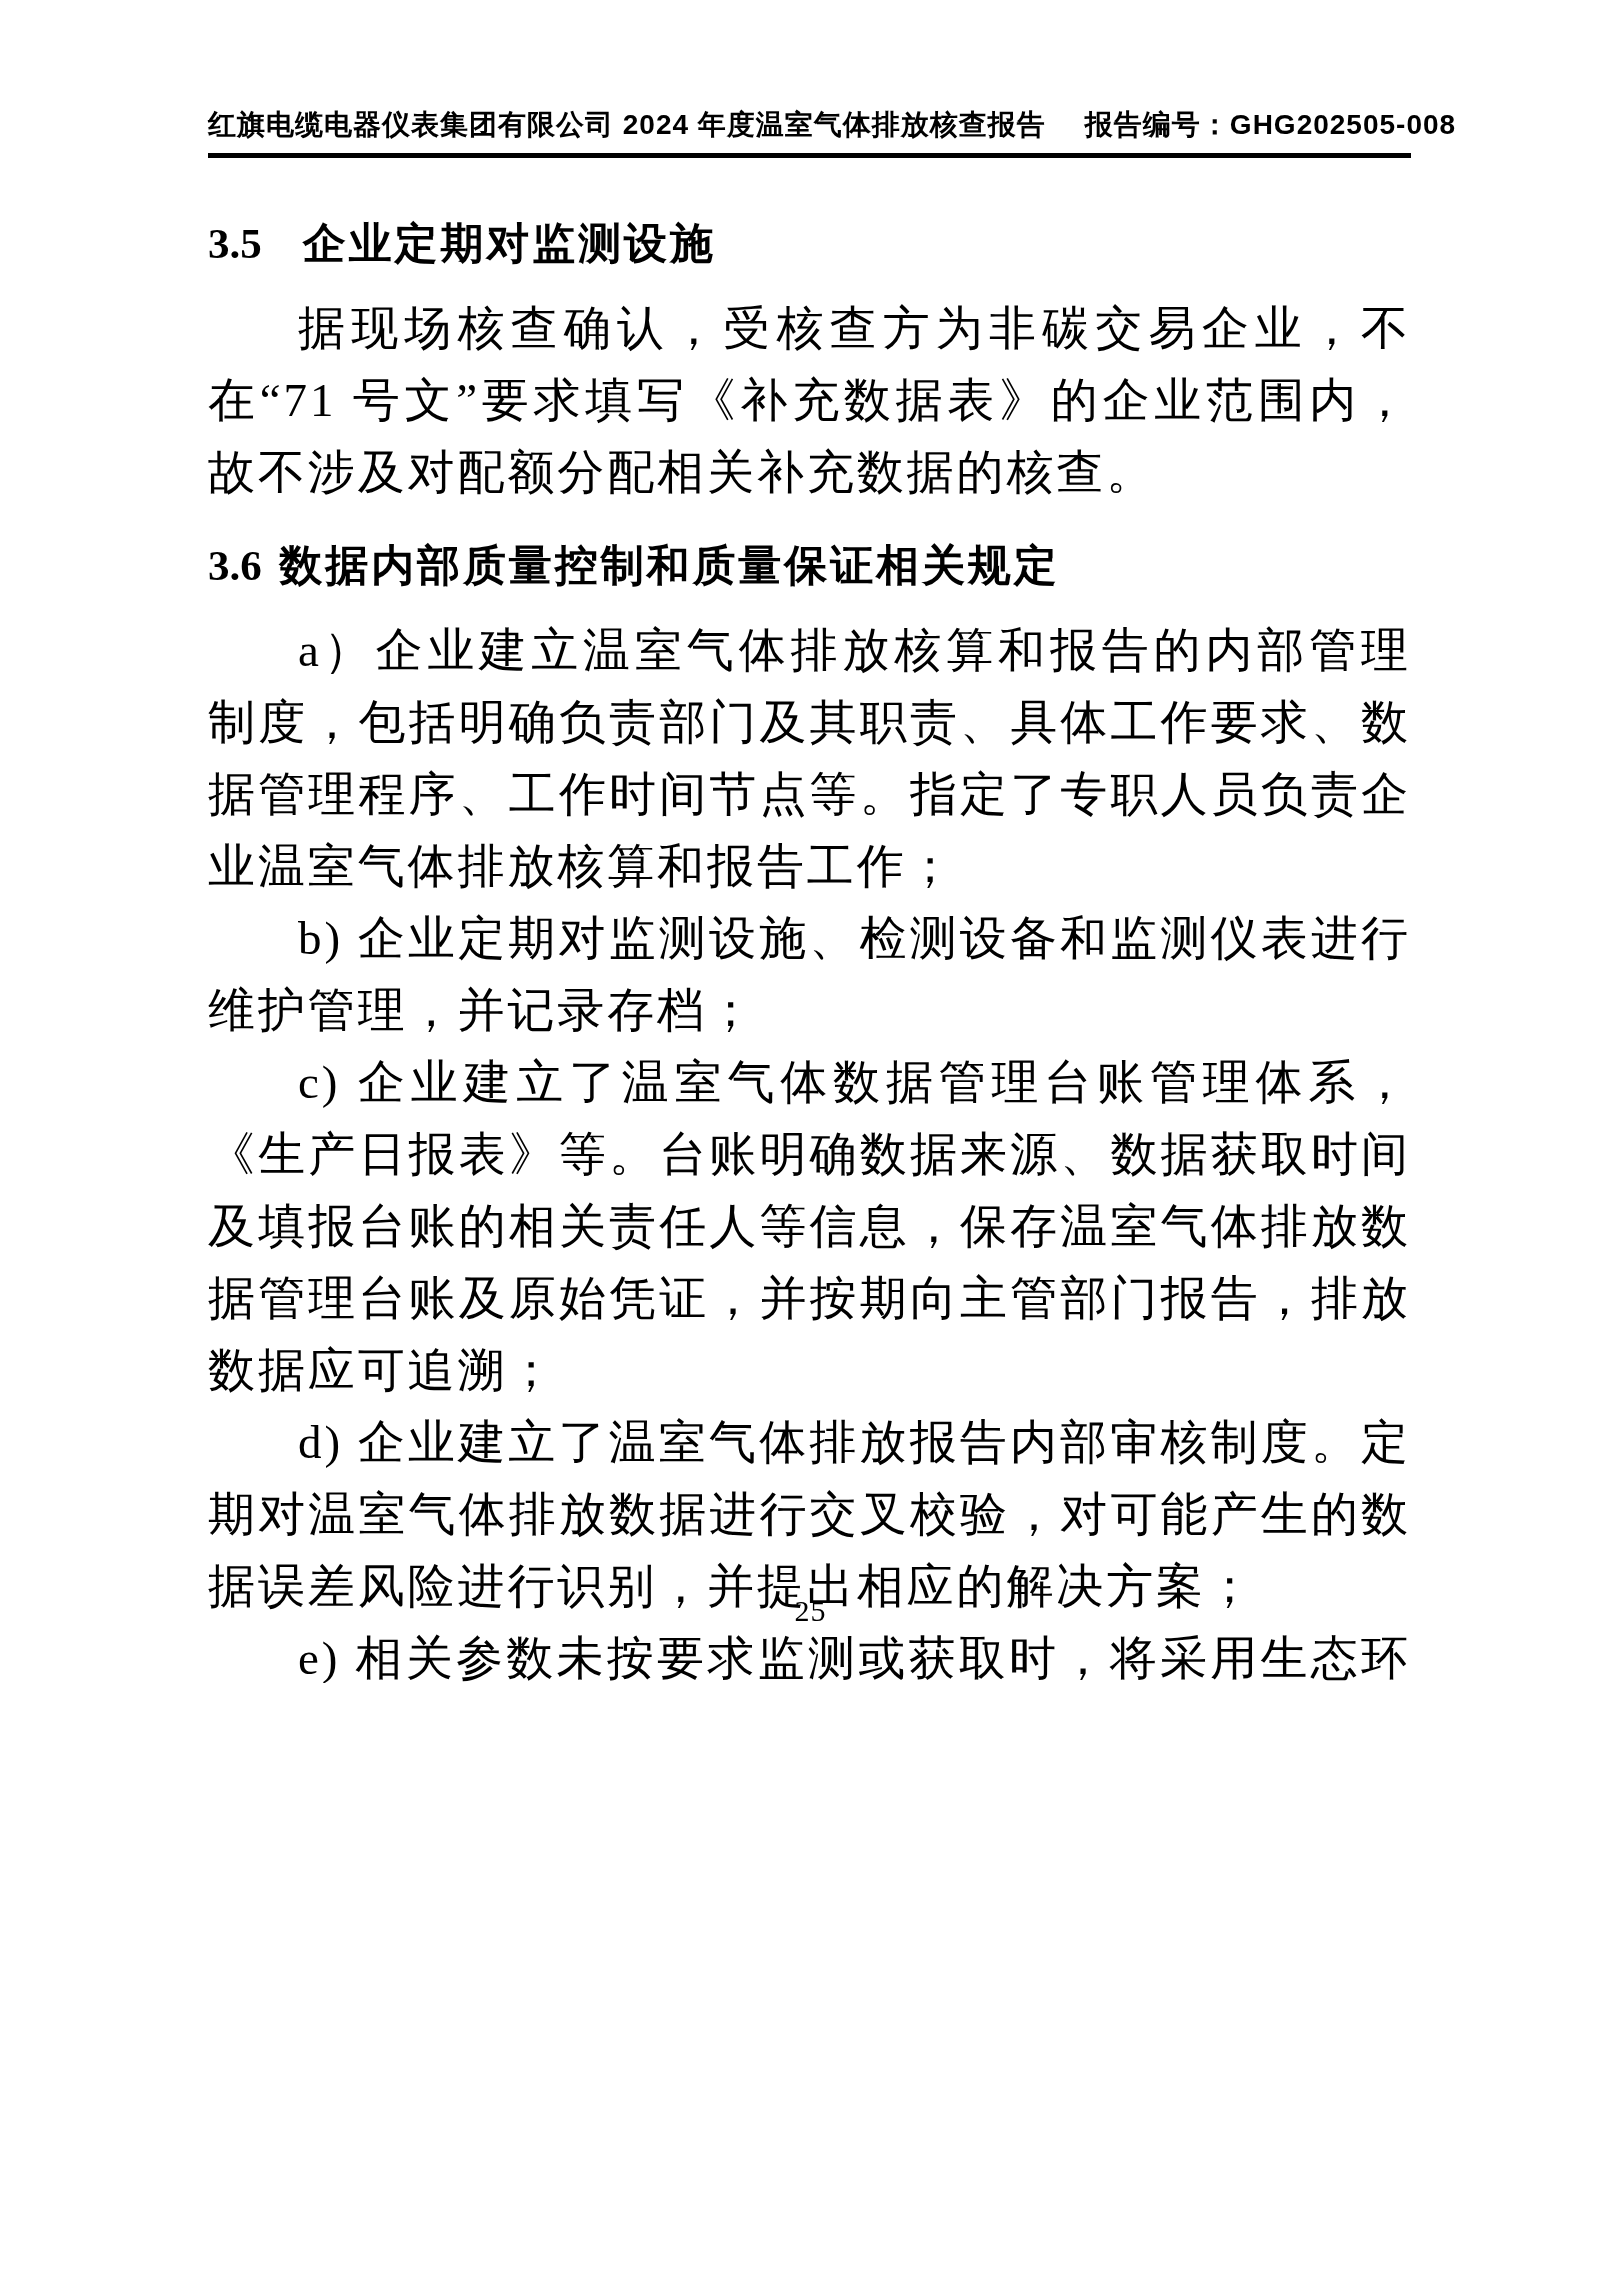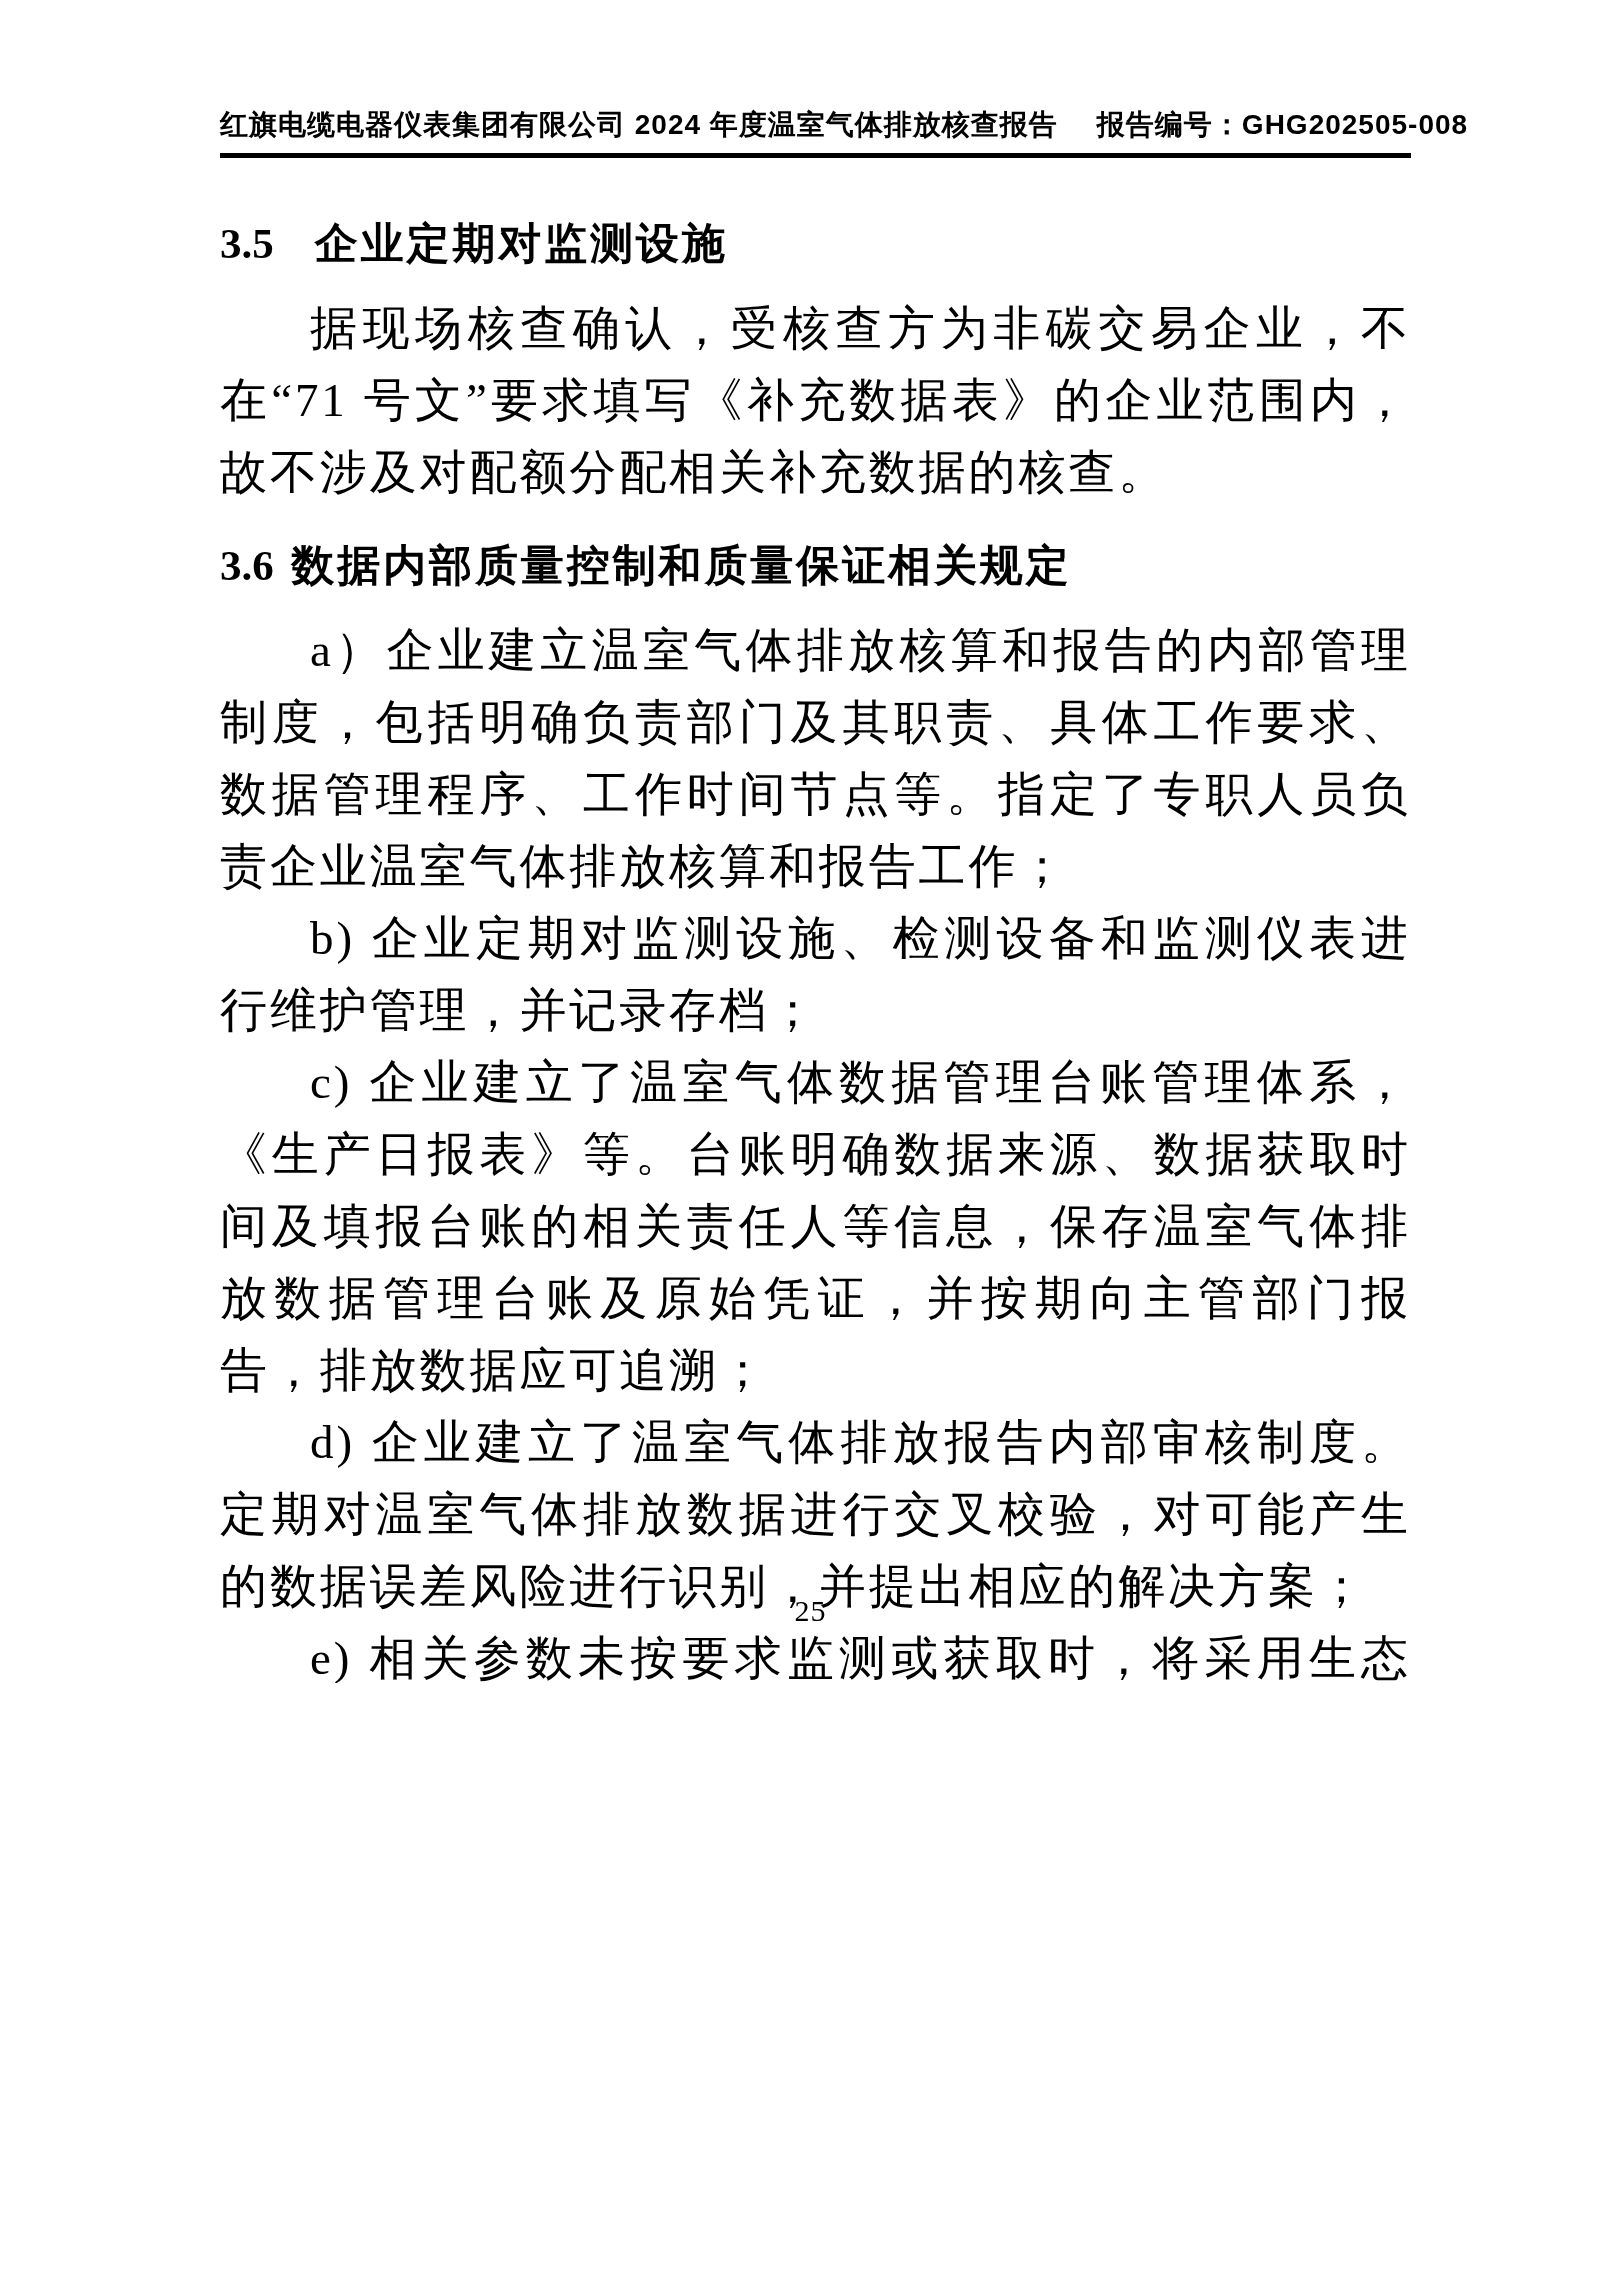--- a/index.html
+++ b/index.html
@@ -9,21 +9,20 @@
     background: #ffffff;
   }
   .page {
     position: relative;
     width: 1621px;
     height: 1683px;
     background: #ffffff;
     color: #000000;
     font-family: "Liberation Serif", "DejaVu Serif", serif;
     overflow: hidden;
-    padding-left: 12px;
   }
   .content {
     padding: 106px 210px 0 208px;
   }
   
   .header {
     display: flex;
     justify-content: space-between;
     align-items: baseline;
     font-family: "Liberation Sans", "DejaVu Sans", sans-serif;

